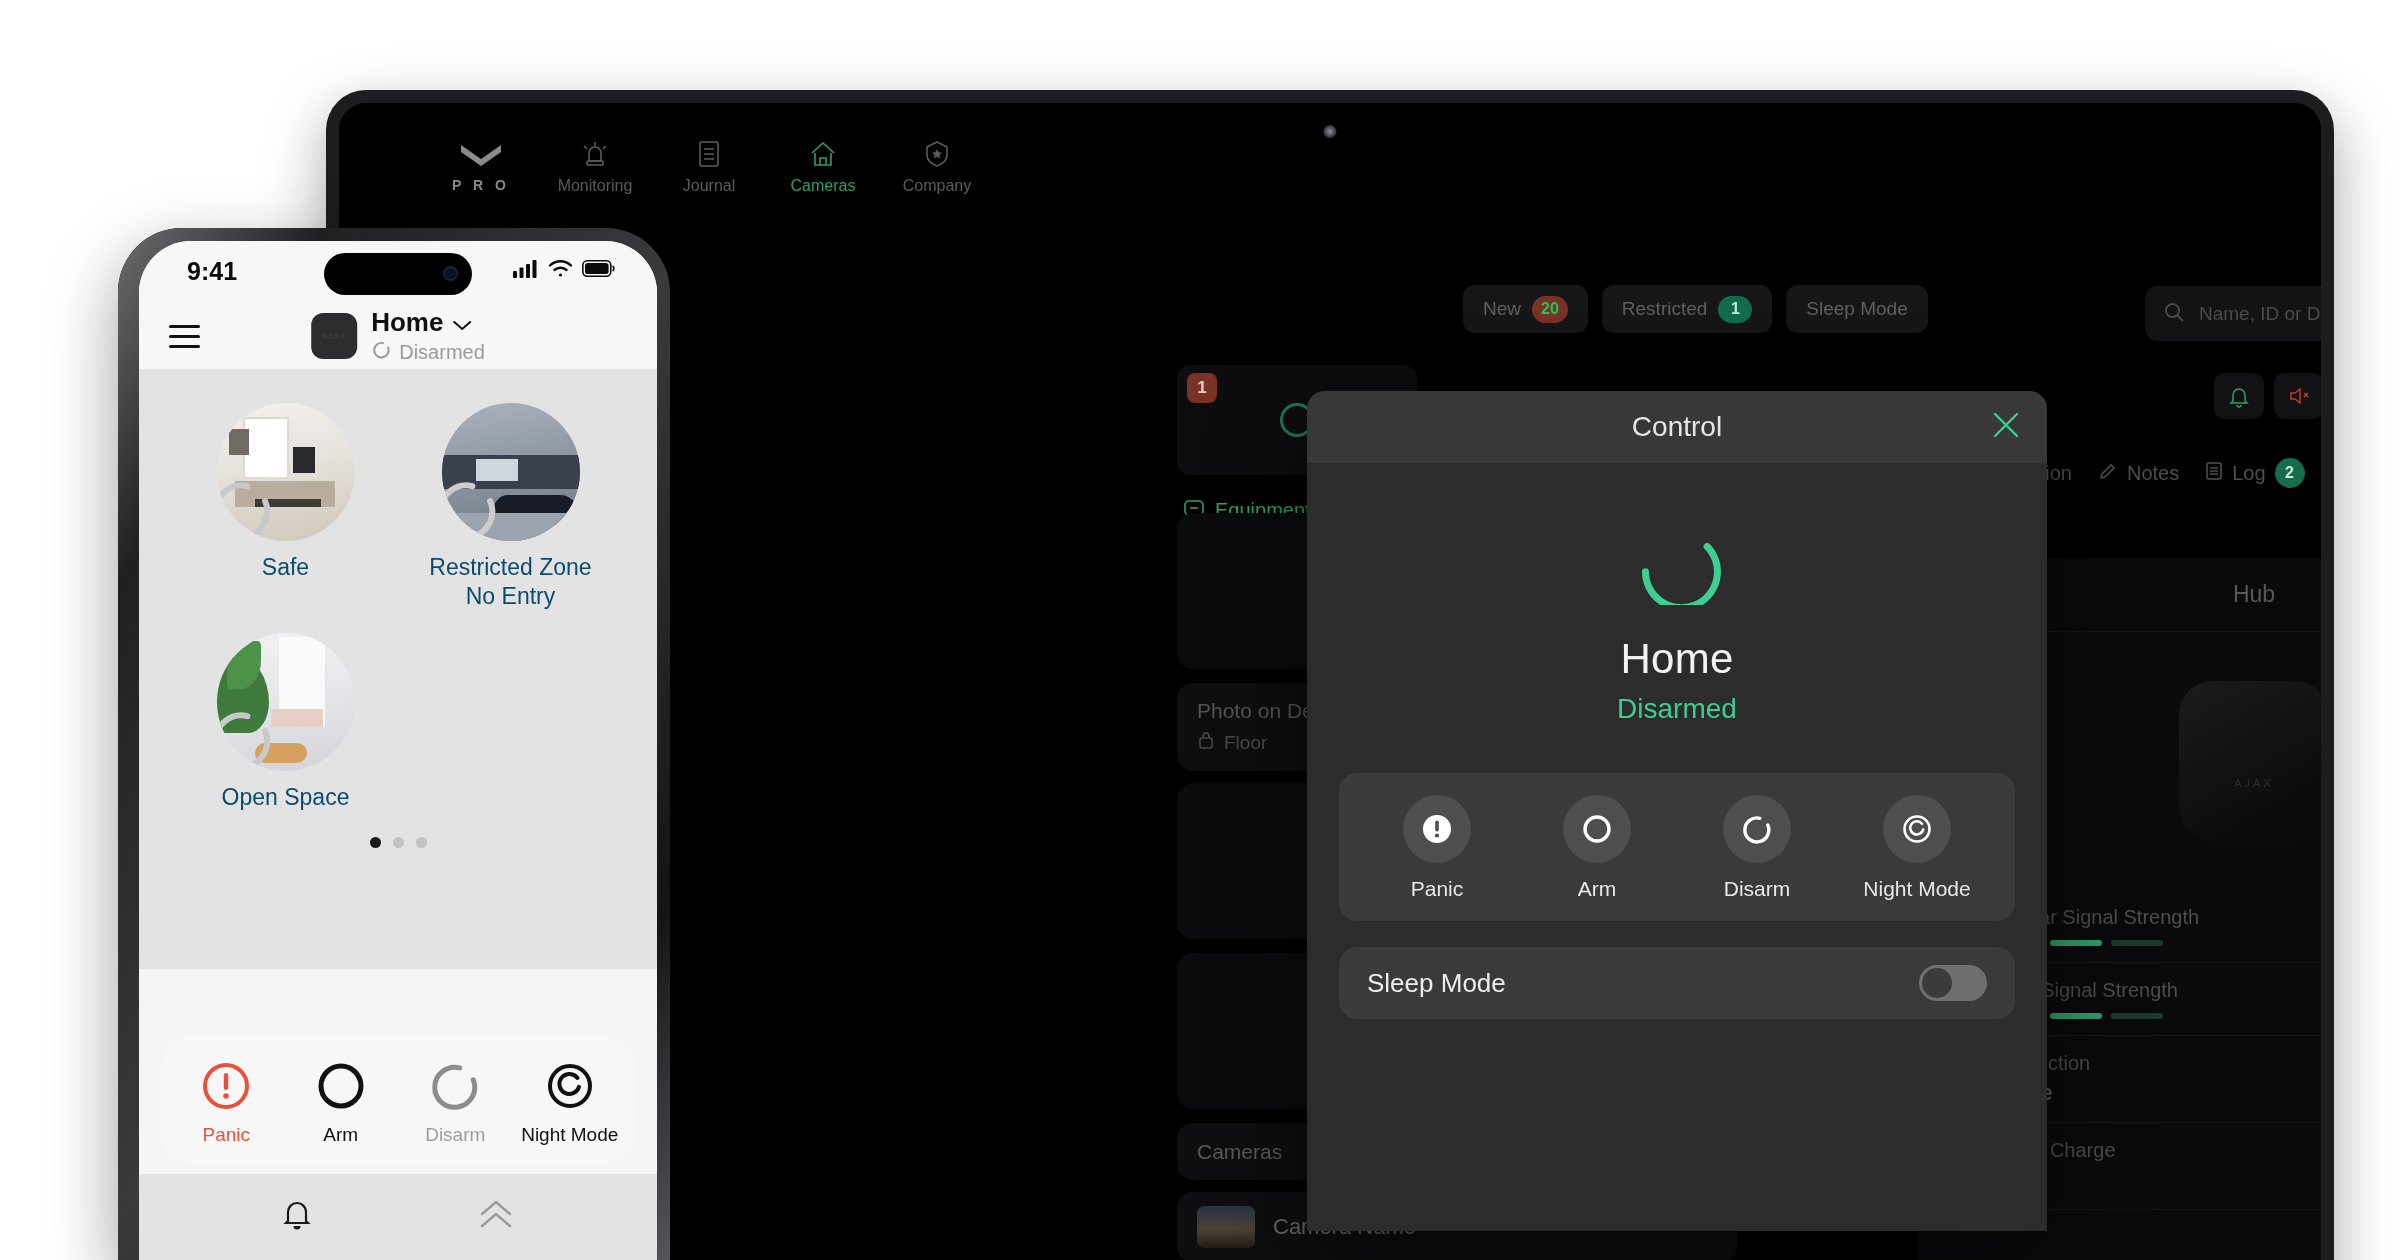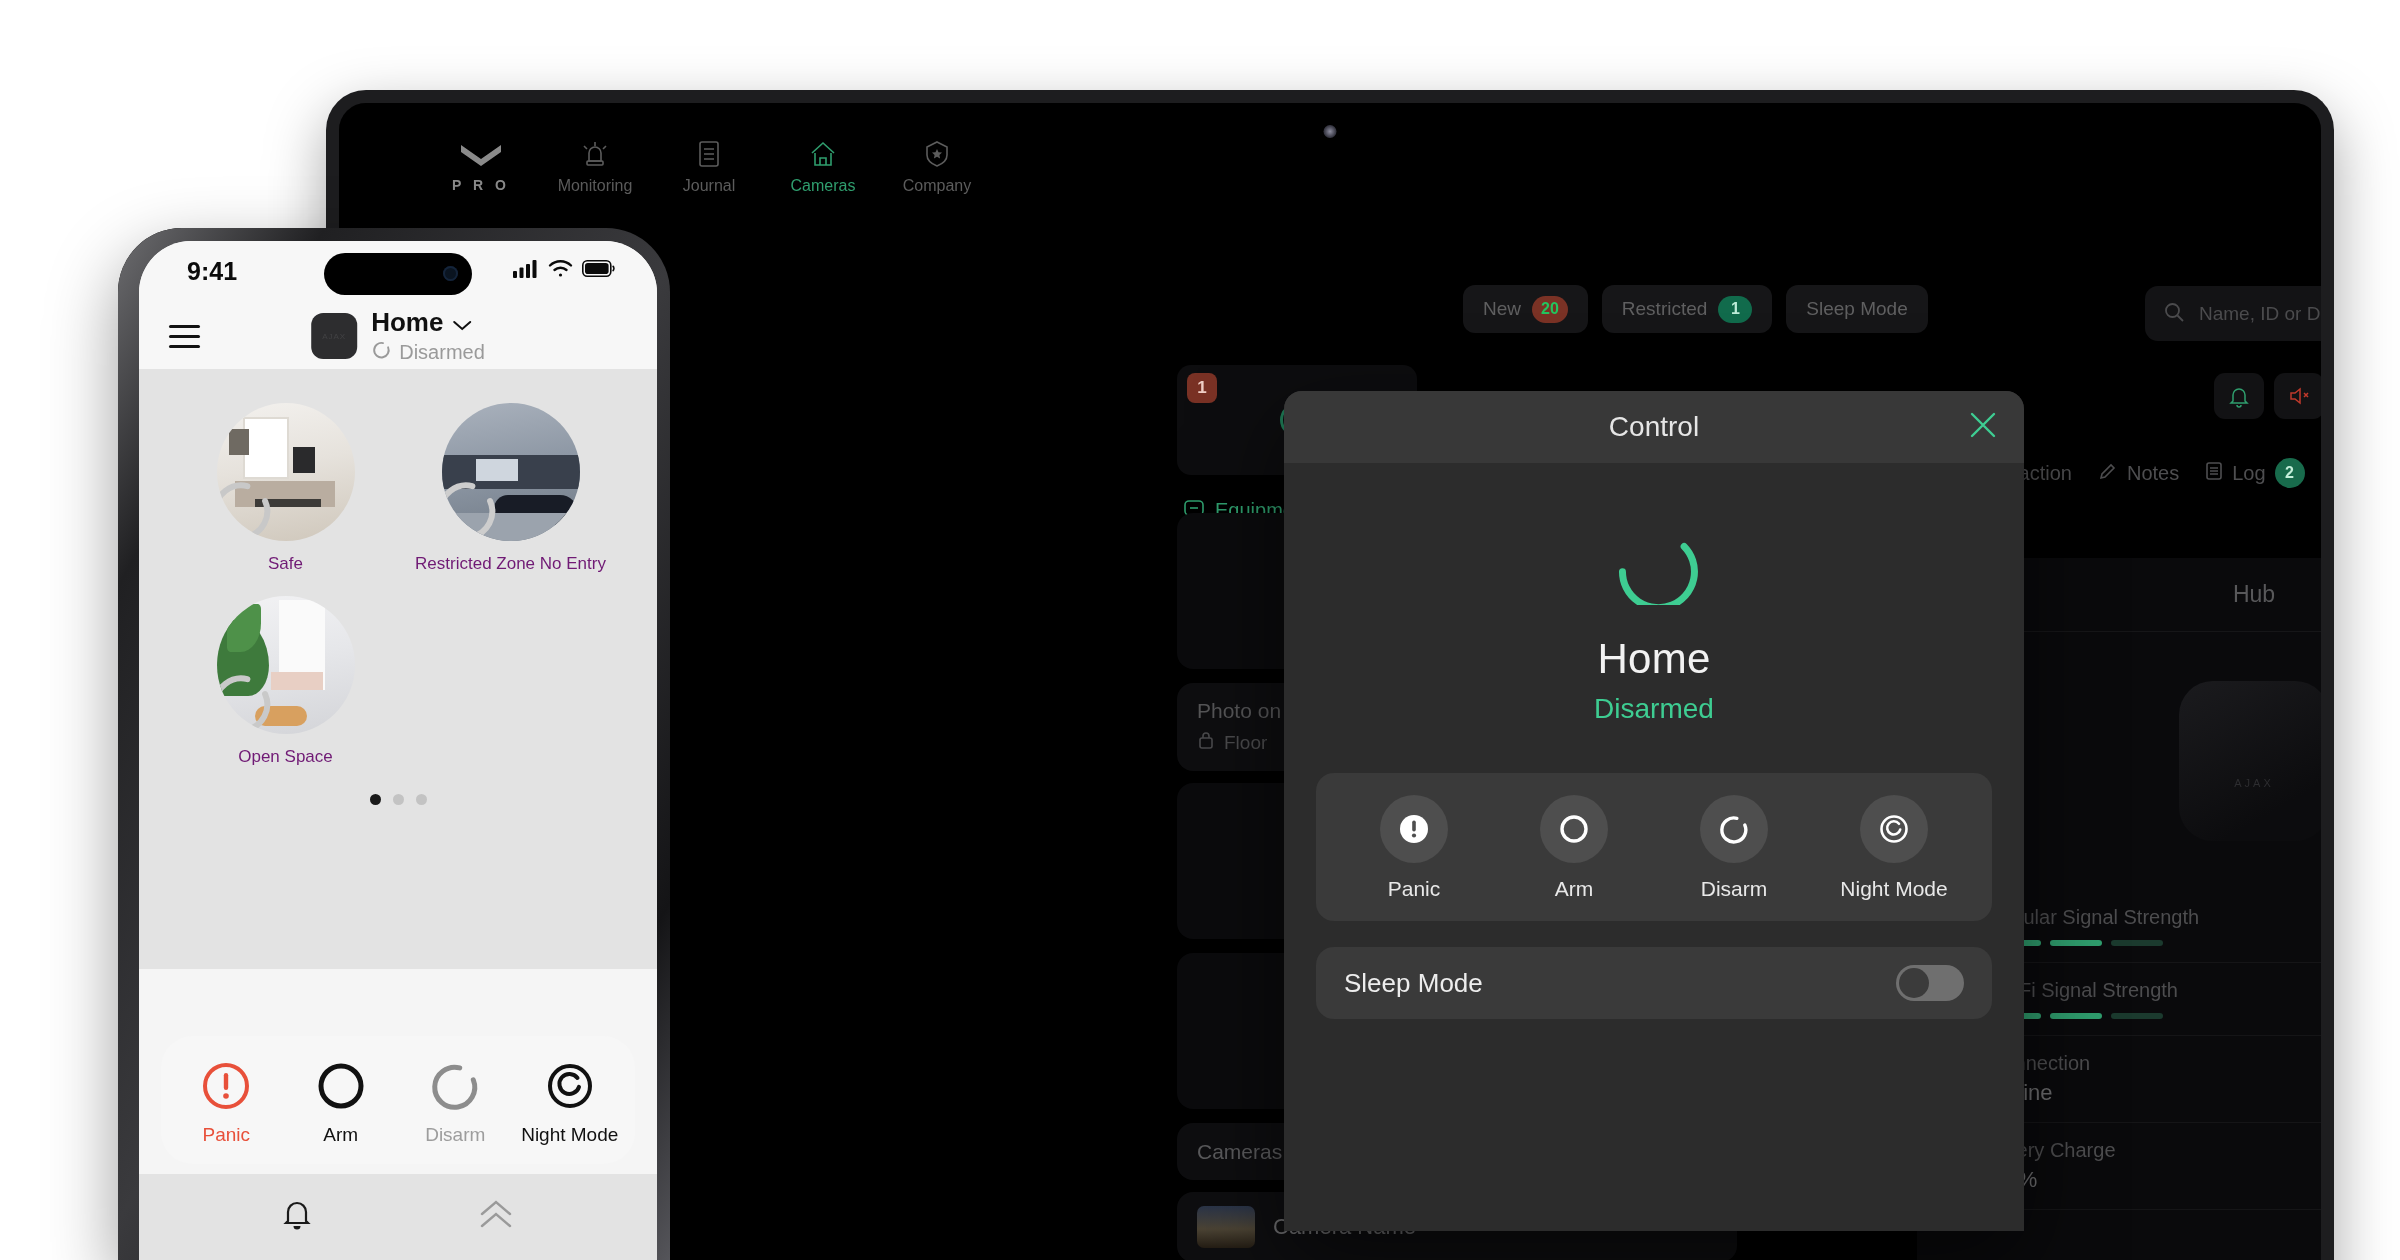--- a/index.html
+++ b/index.html
@@ -158,21 +158,21 @@
   }
   .statrow { padding: 16px 28px; border-bottom: 1px solid #151517; display:flex; align-items:center; gap:18px;}
   .statrow .lbl { color:#4d4d4f; font-size: 20px; }
   .statrow .val { color:#6d6d6f; font-size: 22px; margin-top: 5px;}
   .bars { display:flex; gap: 9px; margin-top: 11px; }
   .bar { width: 52px; height: 6px; border-radius: 3px; background:#1b3a2e; }
   .bar.on { background:#2f9e6e; }
 
   
   .modal {
-    position: absolute; left: 945px; top: 288px; width: 740px; height: 840px;
+    position: absolute; left: 968px; top: 288px; width: 740px; height: 840px;
     background: #2c2c2c; border-radius: 18px 18px 0 0;
     box-shadow: 0 30px 90px rgba(0,0,0,.55);
     overflow: hidden; z-index: 40;
   }
   .modal-head {
     height: 72px; background: #383838; display:flex; align-items:center; justify-content:center;
     position: relative;
   }
   .modal-title { color:#e6e6e6; font-size: 28px; }
   .modal-close { position:absolute; right: 22px; top: 50%; transform: translateY(-50%); cursor:pointer; }
@@ -245,21 +245,21 @@
   .hdr-txt .l2 { display:flex; align-items:center; gap: 8px; color:#9a9a9a; font-size: 20px; margin-top: 2px;}
   .rooms { background:#e3e3e3; padding: 34px 34px 0; height: 600px; }
   .roomgrid { display:grid; grid-template-columns: 1fr 1fr; row-gap: 22px; justify-items:center;}
   .room { width: 196px; text-align:center; cursor:pointer;}
   .room .ph-img {
     width: 138px; height: 138px; border-radius: 50%; margin: 0 auto; position:relative; overflow:hidden;
   }
   .room .ph-img .arc {
     position:absolute; left: -10px; bottom: -4px; z-index: 3;
   }
-  .room .nm { margin-top: 12px; color:#701a75; font-size: 17px; line-height: 1.25; font-weight: 500;}
+  .room .nm { margin-top: 12px; color:#0c4a6e; font-size: 23px; line-height: 1.25; font-weight: 500;}
   .dots { display:flex; gap: 12px; justify-content:center; margin-top: 26px;}
   .dot { width: 11px; height: 11px; border-radius:50%; background:#c3c3c3;}
   .dot.on { background:#1a1a1a; }
   .ph-actions {
     position:absolute; left: 22px; right: 22px; bottom: 96px;
     background:#f7f7f7; border-radius: 32px; padding: 20px 8px 18px;
     display:flex; justify-content: space-around;
   }
   .ph-act { width: 108px; text-align:center; cursor:pointer;}
   .ph-act .ic { height: 60px; display:flex; align-items:center; justify-content:center;}

